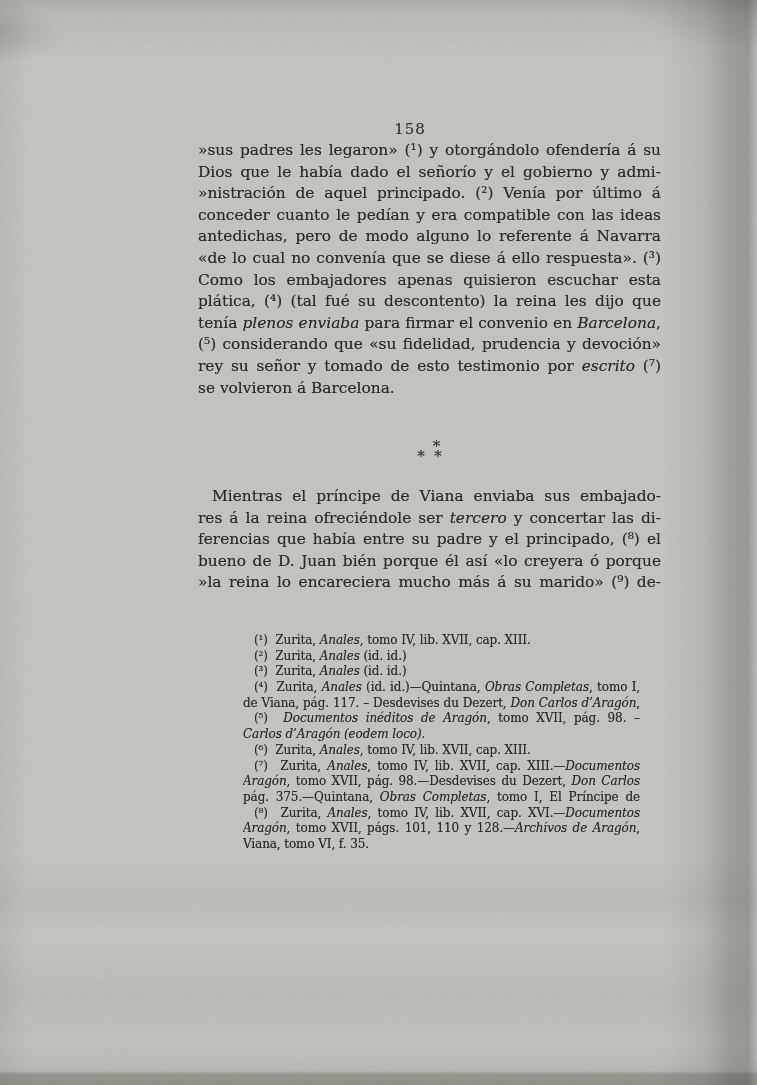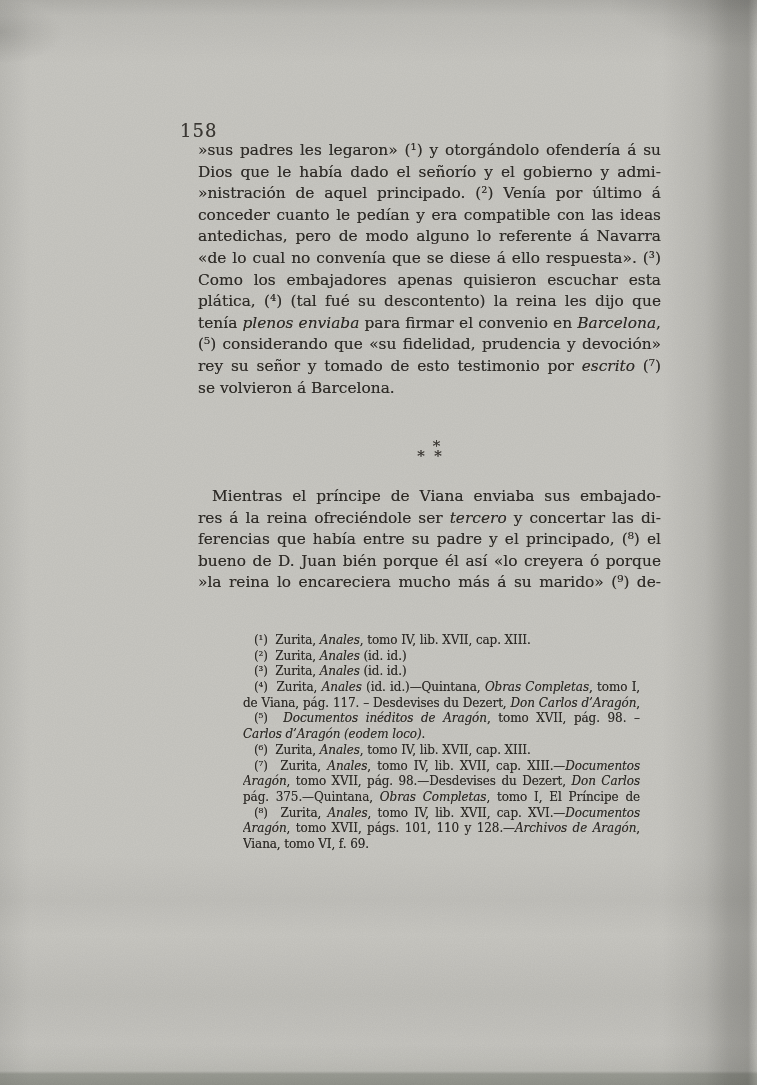--- a/index.html
+++ b/index.html
@@ -18,21 +18,21 @@
       radial-gradient(ellipse 200px 70px at 99% 0%, rgba(70,70,66,0.22), rgba(0,0,0,0) 70%),
       radial-gradient(ellipse 90px 45px at 0% 3%, rgba(70,70,66,0.18), rgba(0,0,0,0) 70%),
       linear-gradient(180deg, rgba(90,90,86,0.20) 0px, rgba(90,90,86,0.08) 16px, rgba(0,0,0,0) 64px),
       linear-gradient(90deg, rgba(90,90,86,0.10) 0px, rgba(0,0,0,0) 30px),
       linear-gradient(270deg, rgba(150,150,146,0.18) 0px, rgba(58,58,54,0.30) 9px, rgba(58,58,54,0.26) 28px, rgba(80,80,76,0.12) 52px, rgba(0,0,0,0) 95px),
       linear-gradient(0deg, rgba(70,76,64,0.42) 0px, rgba(70,76,64,0.36) 11px, rgba(110,114,104,0.14) 14px, rgba(0,0,0,0) 42px),
       linear-gradient(180deg, rgba(0,0,0,0) 856px, rgba(60,60,56,0.05) 900px, rgba(0,0,0,0) 935px, rgba(60,60,56,0.06) 995px, rgba(60,60,56,0.03) 1030px, rgba(0,0,0,0) 1058px);
   }
   .page-number {
     position: absolute; top: 120px; left: 180px; width: 460px;
-    font-size: 18px; letter-spacing: 1px; color: #3b3834;
+    text-align: center; font-size: 15px; letter-spacing: 1px; color: #3b3834;
   }
   .para { position: absolute; left: 198px; width: 463px; font-size: 15.4px; }
   .para1 { top: 140px; }
   .para2 { top: 486px; }
   .para .tline { height: 21.6px; line-height: 21.6px; }
   .asterism {
     position: absolute; left: 198px; top: 441px; width: 463px;
     text-align: center; font-size: 15px; color: #3a3733;
   }
   .asterism div { line-height: 10px; height: 10px; }
@@ -113,21 +113,21 @@
         <div class="tline noj indent">(⁶)&nbsp;&nbsp;Zurita, <i>Anales</i>, tomo IV, lib. XVII, cap. XIII.</div>
       </div>
       <div class="footnote">
         <div class="tline indent">(⁷)&nbsp;&nbsp;Zurita, <i>Anales</i>, tomo IV, lib. XVII, cap. XIII.—<i>Documentos inéditos de</i></div>
         <div class="tline"><i>Aragón</i>, tomo XVII, pág. 98.—Desdevises du Dezert, <i>Don Carlos d’Aragón</i>,</div>
         <div class="tline noj">pág. 375.—Quintana, <i>Obras Completas</i>, tomo I, El Príncipe de Viana, pág. 117.</div>
       </div>
       <div class="footnote">
         <div class="tline indent">(⁸)&nbsp;&nbsp;Zurita, <i>Anales</i>, tomo IV, lib. XVII, cap. XVI.—<i>Documentos inéditos de</i></div>
         <div class="tline"><i>Aragón</i>, tomo XVII, págs. 101, 110 y 128.—<i>Archivos de Aragón</i>, Príncipe de</div>
-        <div class="tline noj">Viana, tomo VI, f. 69.</div>
+        <div class="tline noj">Viana, tomo VI, f. 35.</div>
       </div>
     </div>
 
   <svg class="noise" width="757" height="1085" xmlns="http://www.w3.org/2000/svg">
     <filter id="grain">
       <feTurbulence type="fractalNoise" baseFrequency="0.9" numOctaves="2" stitchTiles="stitch"></feTurbulence>
       <feColorMatrix type="matrix" values="0 0 0 0 0.46  0 0 0 0 0.46  0 0 0 0 0.44  0 0 0 0.32 0"></feColorMatrix>
     </filter>
     <rect width="757" height="1085" filter="url(#grain)"></rect>
   </svg>

